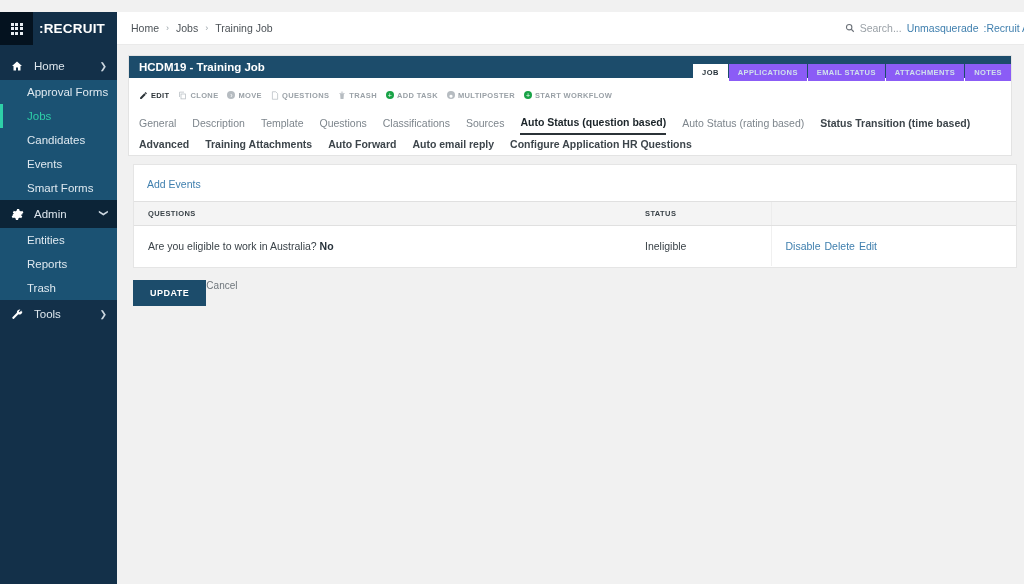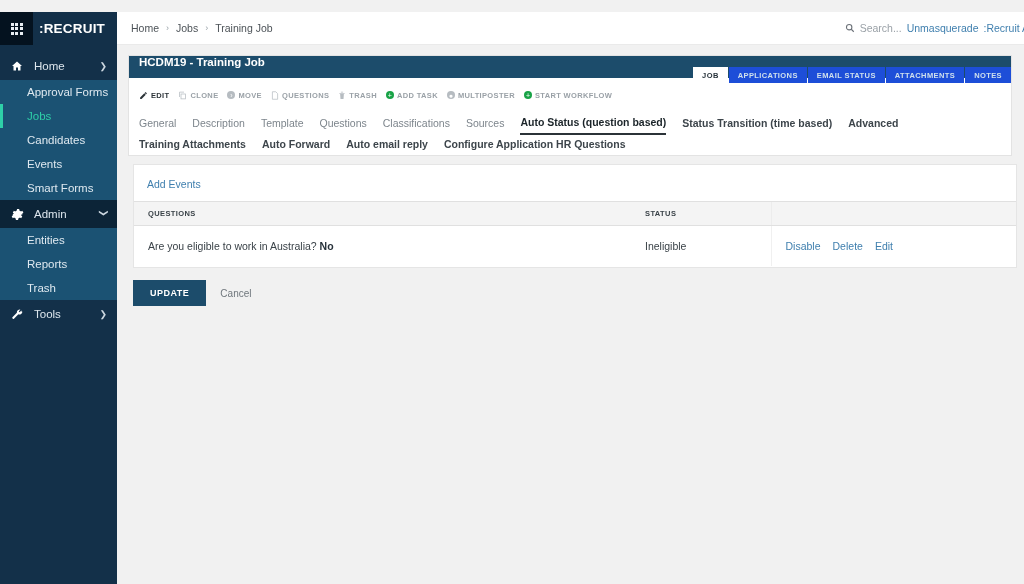--- a/index.html
+++ b/index.html
@@ -76,28 +76,28 @@
   .tb-link { color: #3f7fae; cursor: pointer; }
   .tb-user { color: #3f7fae; }
 
   .content { padding: 10px 12px 0 11px; }
 
   .card {
     background: #ffffff; border: 1px solid #e3e3e3;
     width: 884px;
   }
   .card-head {
-    background: #1c4c6b; height: 22px; display: flex; align-items: flex-start;
+    background: #1c4c6b; height: 22px; display: flex; align-items: center;
     padding-left: 10px;
   }
   .card-title { color: #ffffff; font-size: 11.5px; font-weight: bold; }
   .head-tabs { margin-left: auto; display: flex; height: 27px; align-items: flex-end; }
   .h-tab {
     font-size: 7.5px; font-weight: bold; letter-spacing: .4px;
-    color: #cfe0ec; background: #1d4ed8; padding: 5px 9px 4px 9px;
+    color: #cfe0ec; background: #8b5cf6; padding: 5px 9px 4px 9px;
     margin-left: 1px; cursor: pointer; line-height: 1;
   }
   .h-tab.active { background: #ffffff; color: #27333b; }
 
   .actionbar {
     height: 20px; display: flex; align-items: center; gap: 9px;
     padding: 0 0 0 10px; background: #ffffff; margin-top: 7px;
   }
   .act { display: flex; align-items: center; gap: 3px; cursor: pointer; }
   .act .lbl { font-size: 7.5px; letter-spacing: .35px; color: #9aa1a7; font-weight: bold; }
@@ -138,23 +138,23 @@
     text-align: left; padding: 7px 0 7px 14px; height: 18px;
   }
   table.grid thead th.c2 { width: 140px; }
   table.grid thead th.c3 { width: 245px; border-left: 1px solid #ececec; }
   table.grid tbody td {
     padding: 14px 0 14px 14px; font-size: 10.5px; color: #3a4248;
     border-bottom: 1px solid #ffffff; vertical-align: middle;
   }
   table.grid tbody td.c3 { border-left: 1px solid #f0f0f0; }
   .q-ans { font-weight: bold; color: #27313a; }
-  .rowlinks { display: inline-flex; gap: 12px; }
-
-  .footer-actions { display: flex; align-items: center; gap: 14px; padding: 12px 0 0 5px; }
+  .rowlinks { display: inline-flex; gap: 4px; }
+
+  .footer-actions { display: flex; align-items: flex-start; padding: 12px 0 0 5px; }
   .btn-update {
     background: #1c4c6b; color: #ffffff; border: none;
     font-size: 9px; font-weight: bold; letter-spacing: .5px;
     padding: 8px 17px; cursor: pointer; font-family: "Liberation Sans", sans-serif;
   }
   .btn-cancel {
     background: none; border: none; color: #6f767c; font-size: 10px;
     cursor: pointer; font-family: "Liberation Sans", sans-serif;
   }
   svg { display: block; }
@@ -352,20 +352,21 @@
         </div>
 
         <div class="tabbar">
           <div class="tab">General</div>
           <div class="tab">Description</div>
           <div class="tab">Template</div>
           <div class="tab">Questions</div>
           <div class="tab">Classifications</div>
           <div class="tab">Sources</div>
           <div class="tab active">Auto Status (question based)</div>
+          <div class="tab">Auto Status (rating based)</div>
           <div class="tab strong">Status Transition (time based)</div>
           <div class="tab strong">Advanced</div>
           <div class="tab strong">Training Attachments</div>
           <div class="tab strong">Auto Forward</div>
           <div class="tab strong">Auto email reply</div>
           <div class="tab strong">Configure Application HR Questions</div>
         </div>
       </div>
 
       <div class="panel">

